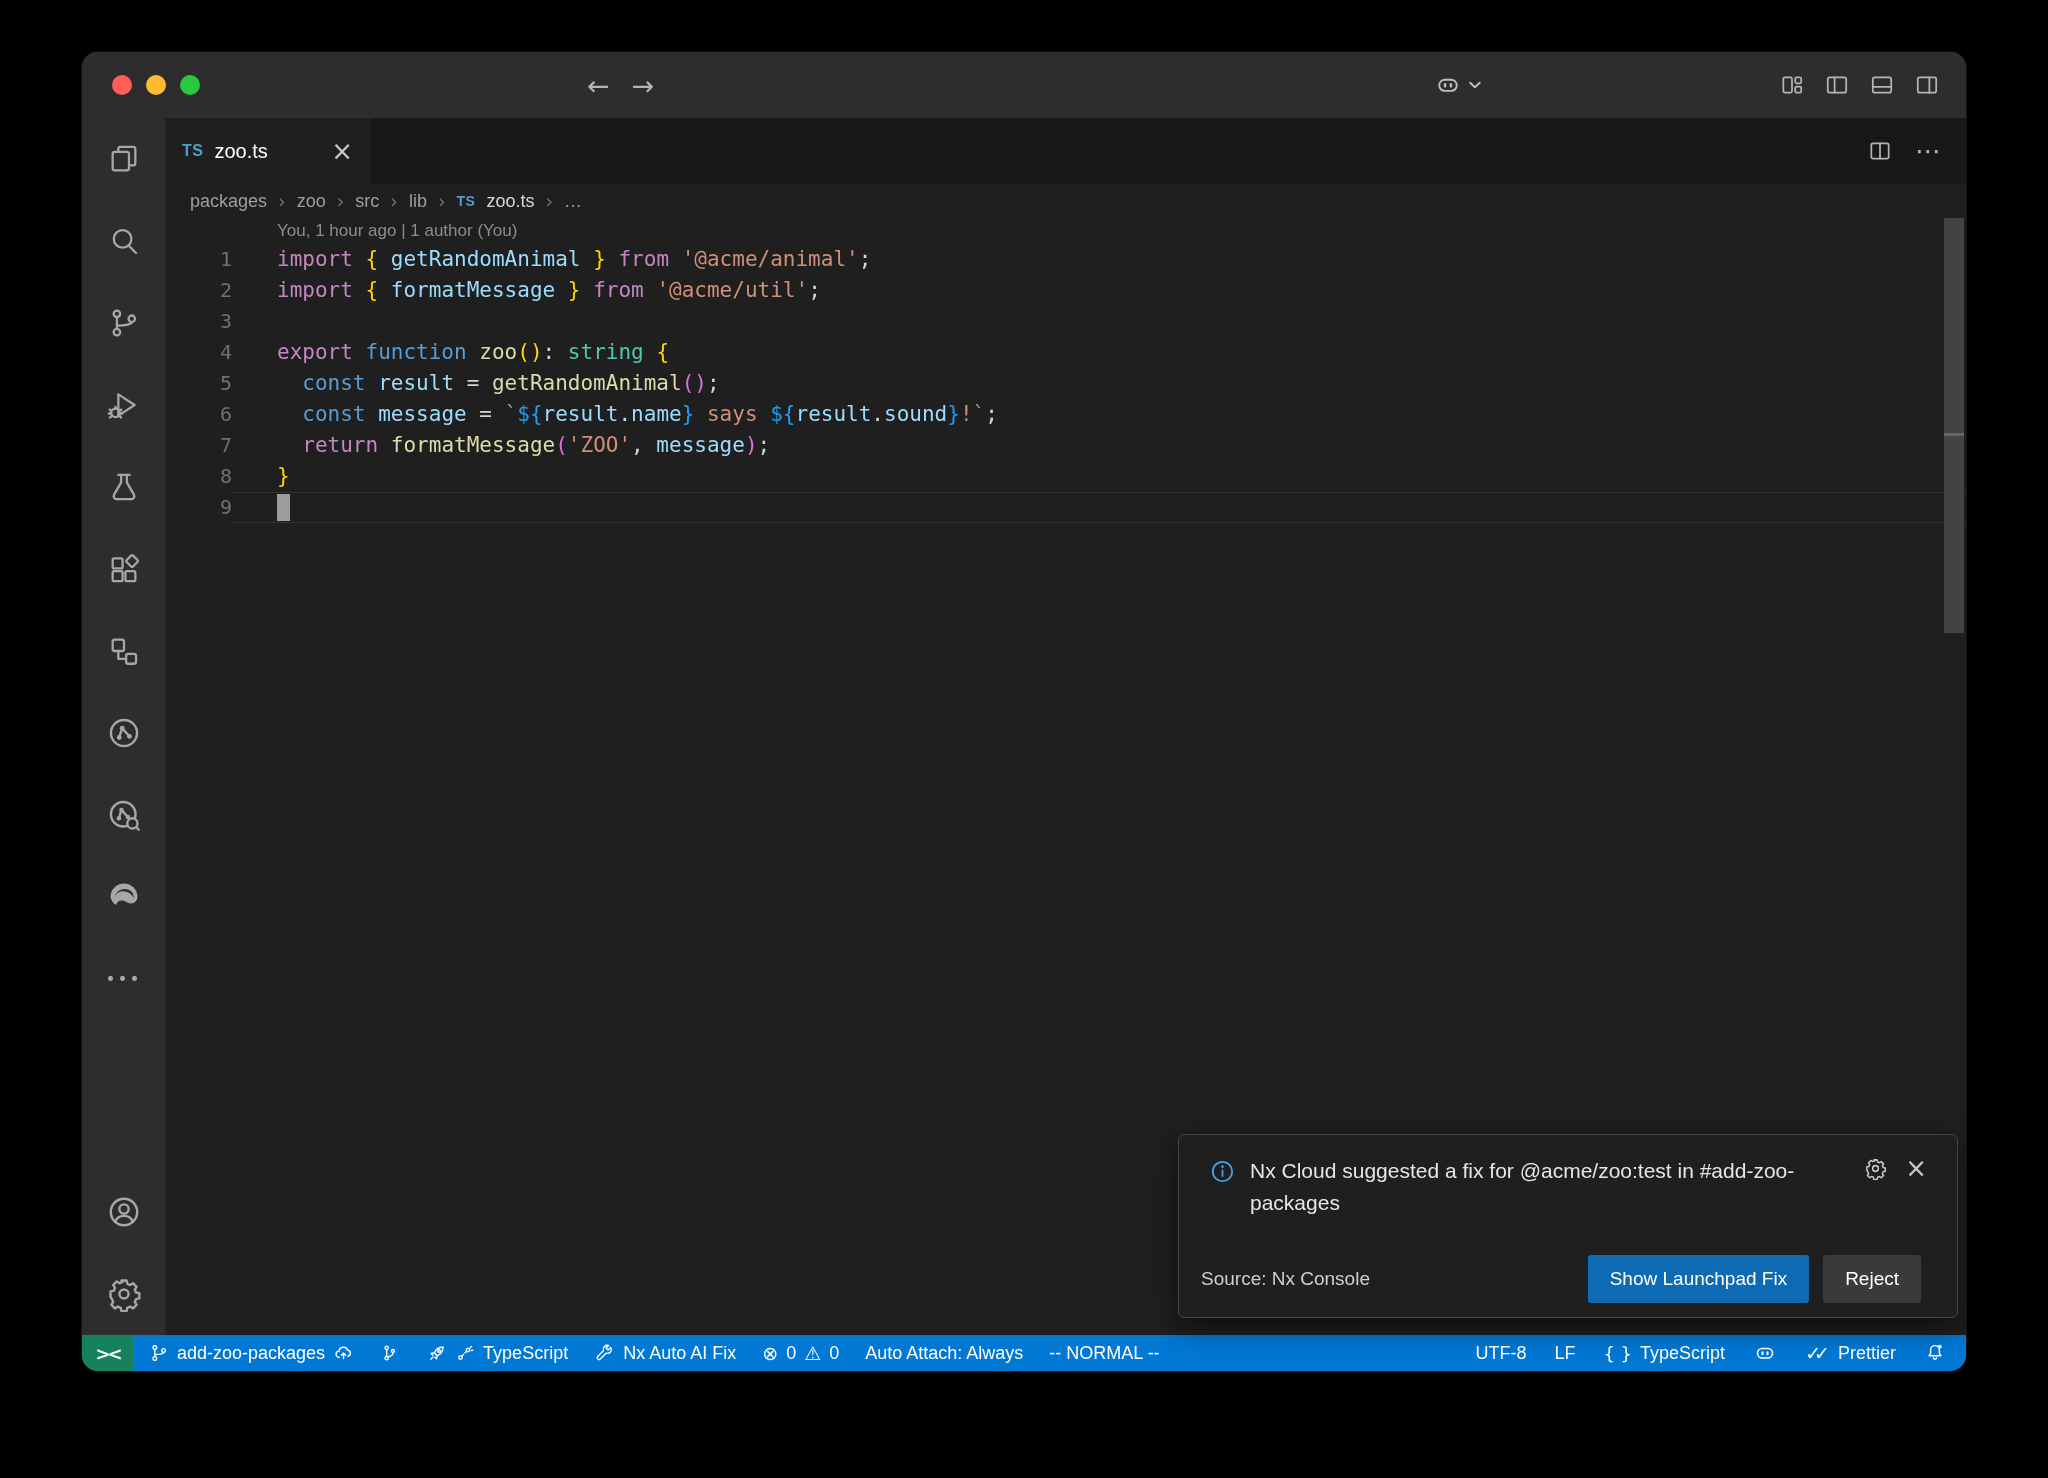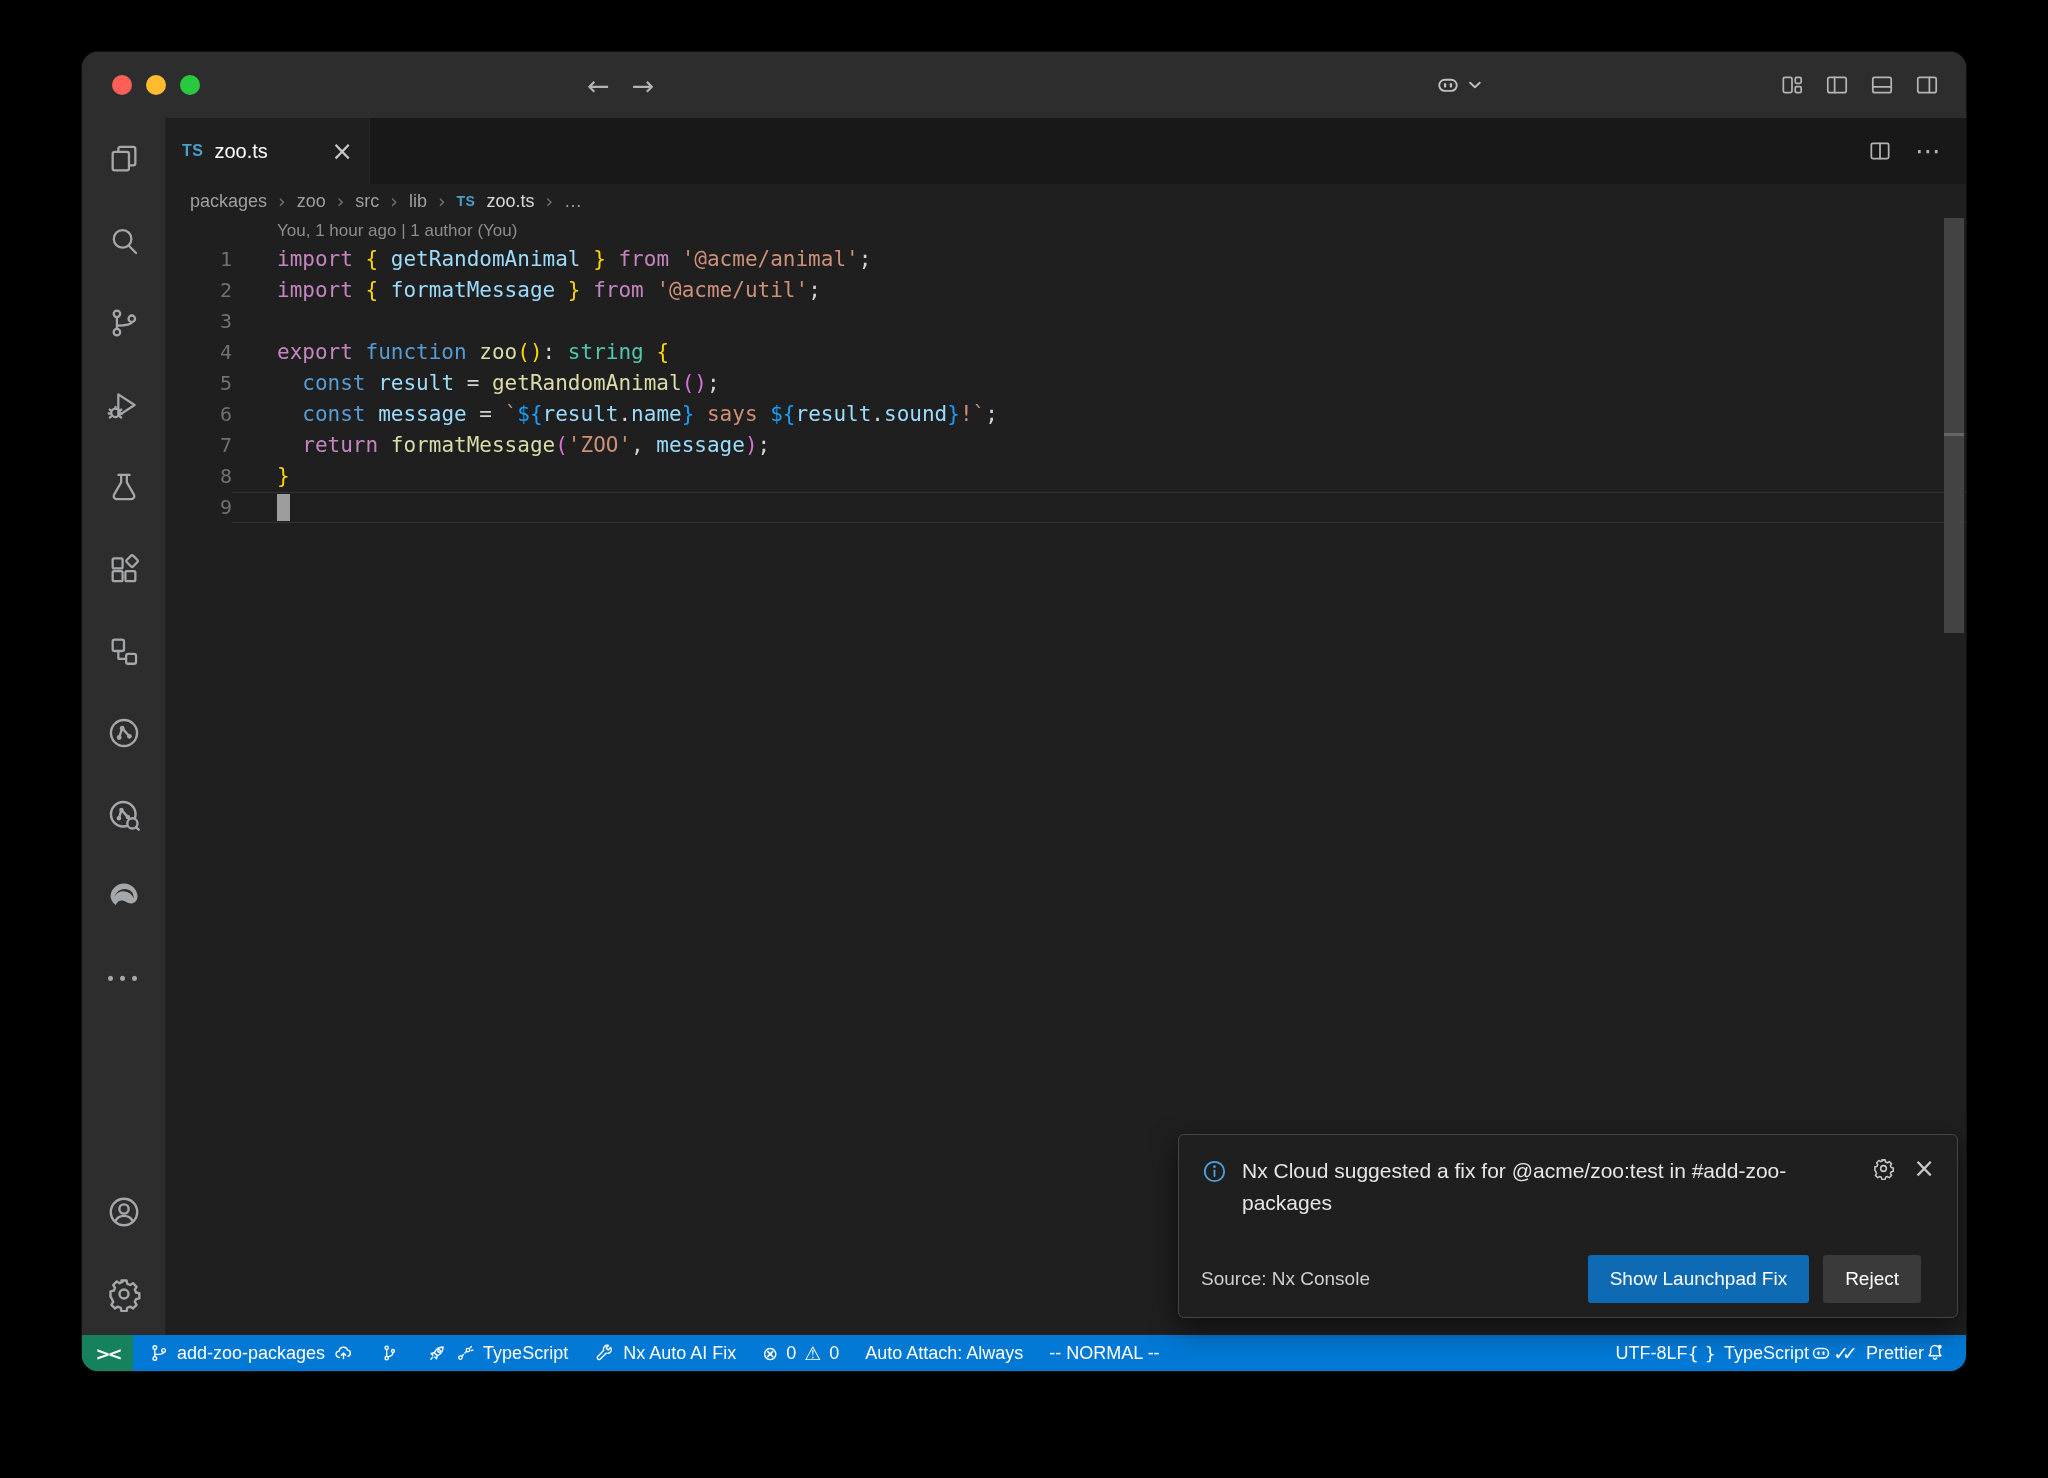--- a/index.html
+++ b/index.html
@@ -58,29 +58,29 @@
   .cursor { display:inline-block; width:13px; height:27px; background:#9d9d9d; vertical-align:-6px; }
 
   .scrollbar { position:absolute; top:0; right:2px; width:20px; height:415px; background:#434343; }
   .scroll-marker { position:absolute; top:215px; left:0; width:100%; height:3px; background:#656565; }
 
   
   .statusbar { height:36px; background:#0078d4; display:flex; align-items:center; color:#fff; font-size:18px; }
   .sb-remote { width:51px; height:36px; background:#16825d; display:flex; align-items:center; justify-content:center;
                font-weight:bold; font-size:18px; letter-spacing:-3px; }
   .sb-left { display:flex; align-items:center; gap:26px; padding-left:16px; }
-  .sb-right { margin-left:auto; display:flex; align-items:center; padding-right:20px; }
+  .sb-right { margin-left:auto; display:flex; align-items:center; gap:28px; padding-right:20px; }
   .sb-item { display:flex; align-items:center; gap:8px; white-space:nowrap; }
   .sb-glyph { font-size:19px; }
   .dbl-check { letter-spacing:-7px; padding-right:7px; font-size:19px; }
 
   
   .toast { position:absolute; right:8px; bottom:53px; width:780px; height:184px;
            background:#1f1f20; border:1px solid #444; border-radius:6px;
-           box-shadow:0 10px 28px rgba(0,0,0,.55); padding:20px 22px; }
+           box-shadow:0 10px 28px rgba(0,0,0,.55); padding:20px 30px; }
   .toast-head { display:flex; gap:14px; align-items:flex-start; }
   .toast-msg { width:608px; font-size:21px; line-height:1.5; color:#e6e6e6; }
   .toast-actions { margin-left:auto; display:flex; gap:18px; align-items:center; color:#c8c8c8; }
   .toast-close { font-size:26px; line-height:1; }
   .toast-foot { position:absolute; left:22px; right:36px; bottom:14px; height:48px;
                 display:flex; align-items:center; }
   .toast-source { font-size:19px; color:#cfcfcf; }
   .toast-buttons { margin-left:auto; display:flex; gap:14px; }
   .btn { height:48px; display:flex; align-items:center; padding:0 22px; font-size:19px;
          border:none; border-radius:3px; color:#fff; font-family:inherit; }

